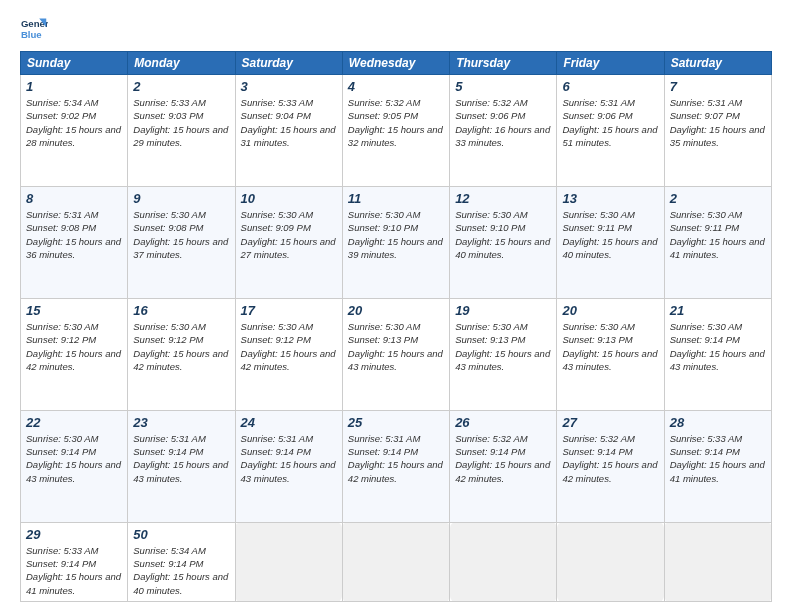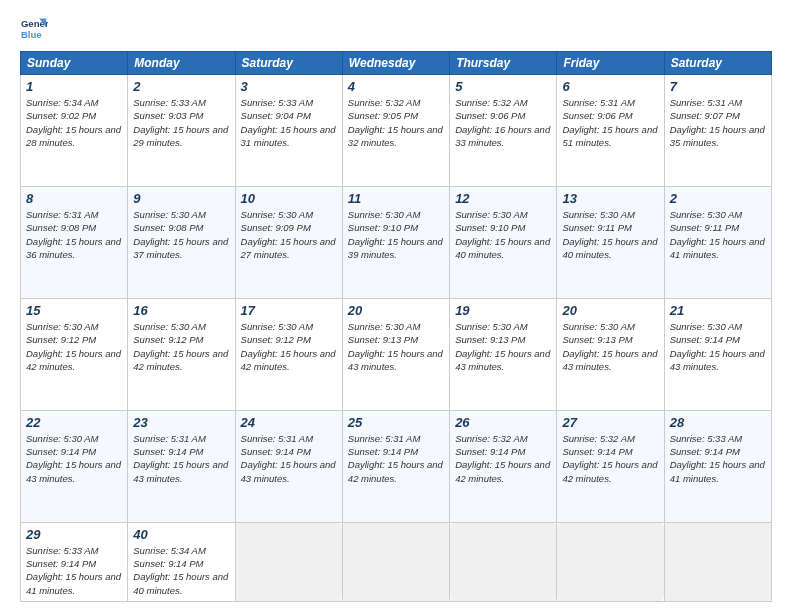--- a/index.html
+++ b/index.html
@@ -361,21 +361,21 @@
         <tr class="last-row">
           <td>
         <span class="day-number">29</span>
         <div class="day-info">
           <span>Sunrise: 5:33 AM</span><br>
           <span>Sunset: 9:14 PM</span><br>
           <span>Daylight: 15 hours and 41 minutes.</span>
         </div>
       </td>
           <td>
-        <span class="day-number">40</span>
+        <span class="day-number">50</span>
         <div class="day-info">
           <span>Sunrise: 5:34 AM</span><br>
           <span>Sunset: 9:14 PM</span><br>
           <span>Daylight: 15 hours and 40 minutes.</span>
         </div>
       </td>
           <td class="empty-cell"></td>
           <td class="empty-cell"></td>
           <td class="empty-cell"></td>
           <td class="empty-cell"></td>

